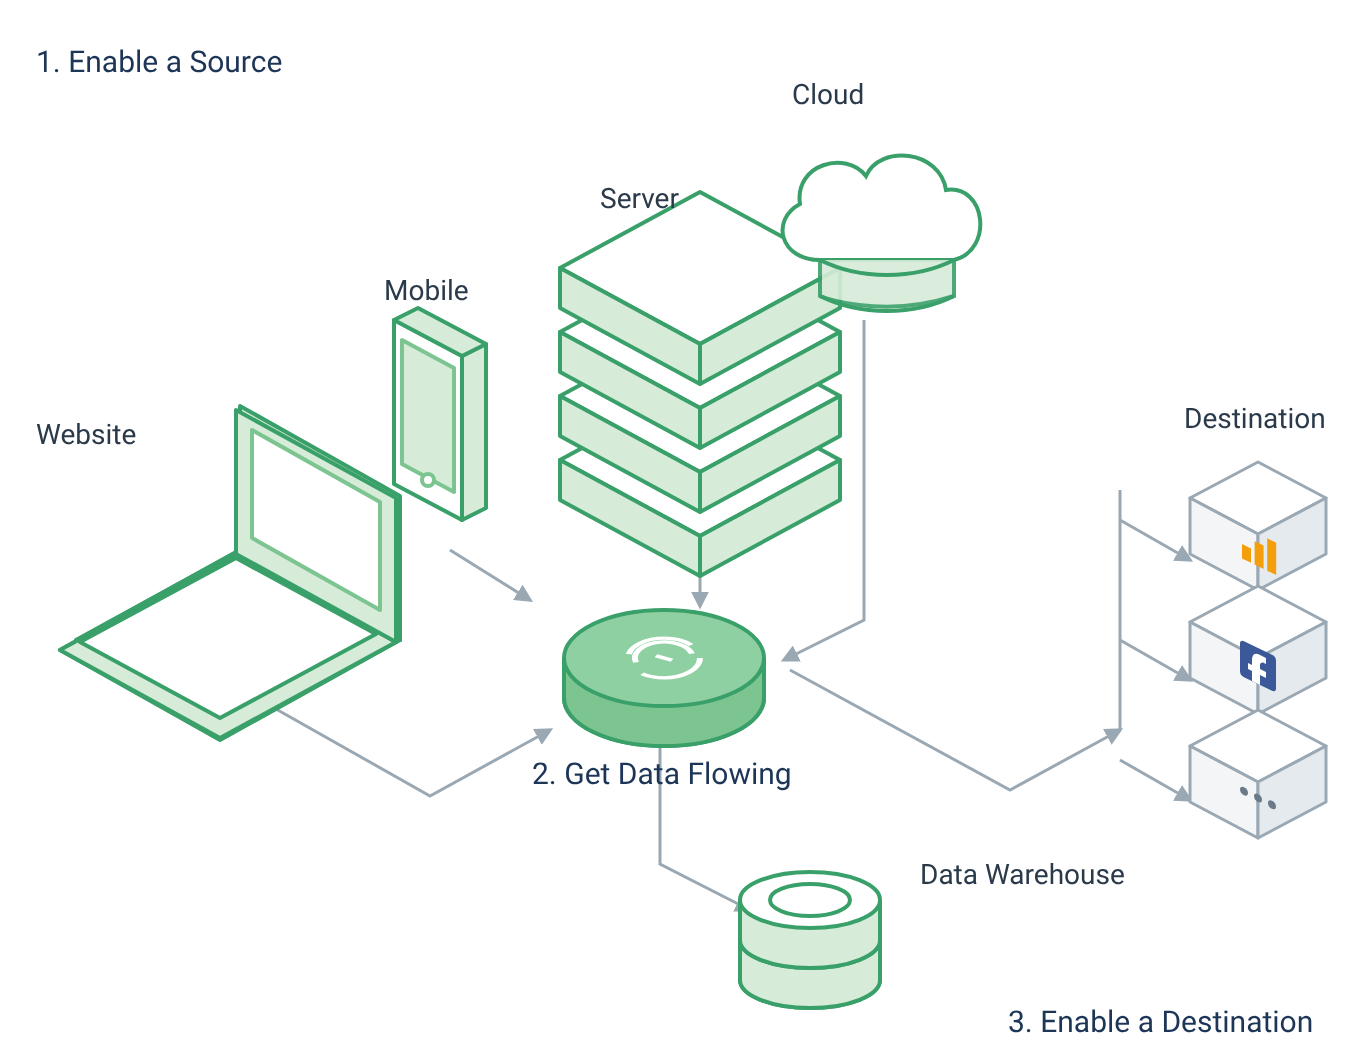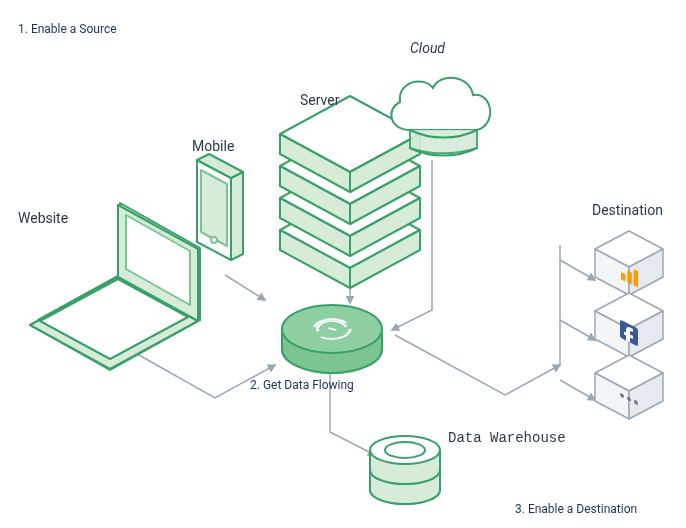--- a/index.html
+++ b/index.html
@@ -13,21 +13,21 @@
     overflow: hidden;
   }
   .label {
     position: absolute;
     font-size: 14px;
     color: #2b3a4a;
     white-space: nowrap;
   }
   .step {
     position: absolute;
-    font-size: 12px;
+    font-size: 15px;
     color: #1d3557;
     font-weight: 400;
     white-space: nowrap;
   }
   svg.canvas {
     position: absolute;
     left: 0; top: 0;
     width: 686px;
     height: 528px;
   }
@@ -204,21 +204,21 @@
       <g transform="translate(34,50) skewY(26)" fill="#6b7a89">
         <circle cx="-7" cy="0" r="2"></circle>
         <circle cx="0" cy="0" r="2"></circle>
         <circle cx="7" cy="0" r="2"></circle>
       </g>
     </g>
   </g>
 </svg>
 
 <div class="step" style="left:18px; top:22px;">1. Enable a Source</div>
-<div class="step" style="left:250px; top:378px;text-align:center;">2. Get Data Flowing</div>
-<div class="step" style="left:515px; top:502px;">3. Enable a Destination</div>
+<div class="step" style="left:266px; top:378px;text-align:center;">2. Get Data Flowing</div>
+<div class="step" style="left:504px; top:502px;">3. Enable a Destination</div>
 
 <div class="label" style="left:18px; top:210px;">Website</div>
 <div class="label" style="left:180px; top:138px;margin-left:12px;">Mobile</div>
 <div class="label" style="left:300px; top:92px;text-align:right;">Server</div>
-<div class="label" style="left:410px; top:40px;font-style:italic;">Cloud</div>
+<div class="label" style="left:396px; top:40px;">Cloud</div>
 <div class="label" style="left:592px; top:202px;">Destination</div>
-<div class="label" style="left:448px; top:430px;font-family:Liberation Mono, monospace;">Data Warehouse</div>
+<div class="label" style="left:460px; top:430px;">Data Warehouse</div>
 
 </body></html>

